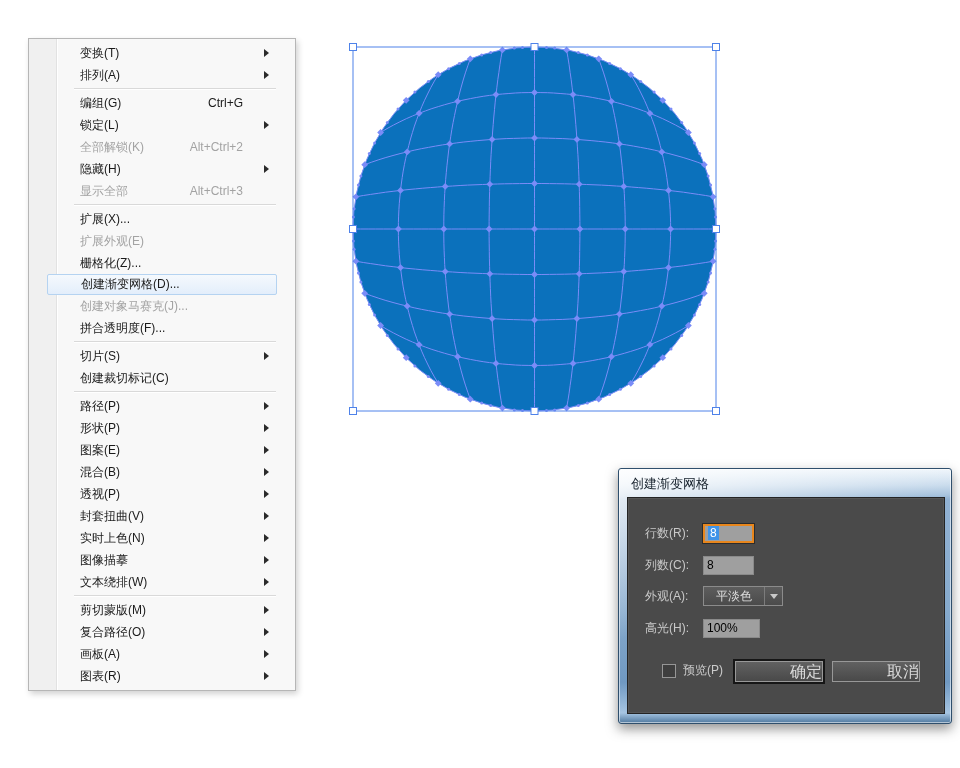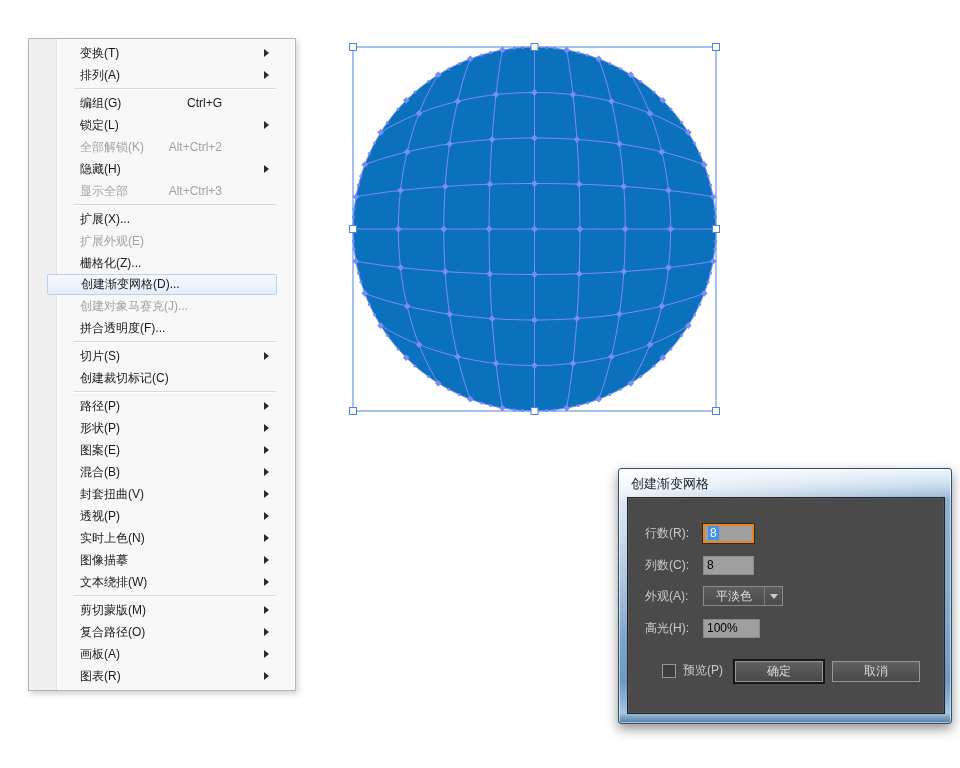--- a/index.html
+++ b/index.html
@@ -21,21 +21,21 @@
   .menu-item{
     position:relative;height:22px;line-height:22px;font-size:12px;color:#1a1a1a;
     padding-left:35px;box-sizing:border-box;white-space:nowrap;
   }
   .menu-item.disabled{color:#a3a3a3;}
   .menu-item.highlighted{
     margin:0 2px;height:21px;line-height:19px;padding-left:33px;
     background:linear-gradient(180deg,#f5f9fd,#e3eefb);
     border:1px solid #b5d3f1;border-radius:2px;
   }
-  .mi-shortcut{position:absolute;right:57px;}
+  .mi-shortcut{position:absolute;right:36px;}
   .mi-arrow{
     position:absolute;right:10px;top:7px;width:0;height:0;
     border-top:4px solid transparent;border-bottom:4px solid transparent;
     border-left:5px solid #2b2b2b;
   }
   .menu-sep{height:1px;background:#d9d9d9;border-bottom:1px solid #ffffff;margin:2px 3px 2px 29px;}
   
   .dialog{
     position:absolute;left:618px;top:468px;width:334px;height:256px;box-sizing:border-box;
     border:1px solid #2f4f6d;border-radius:3px;
@@ -64,21 +64,21 @@
     background:linear-gradient(#5d5d5d,#4b4b4b);border:1px solid #8b8b8b;
   }
   .dd-text{flex:1;text-align:center;color:#dedede;line-height:18px;}
   .dd-btn{width:17px;display:flex;align-items:center;justify-content:center;border-left:1px solid #7c7c7c;}
   .dd-caret{width:0;height:0;border-left:4px solid transparent;border-right:4px solid transparent;border-top:5px solid #c9c9c9;}
   .preview-row{position:absolute;left:22px;top:164px;display:flex;align-items:center;gap:7px;padding-left:12px;}
   .cb{width:12px;height:12px;background:#3e3e3e;border:1px solid #969696;box-sizing:content-box;}
   .btn{
     position:absolute;width:88px;height:21px;box-sizing:border-box;
     background:linear-gradient(#616161,#494949);border:1px solid #989898;
-    color:#d9d9d9;font-size:12px;text-align:center;line-height:19px;cursor:default;
+    color:#d9d9d9;font-size:16px;text-align:right;line-height:19px;cursor:default;
   }
   .btn-ok{left:107px;top:163px;box-shadow:0 0 0 2px #161616;}
   .btn-cancel{left:204px;top:163px;}
 </style>
 </head>
 <body>
 
 <svg id="artwork" width="960" height="768" viewBox="0 0 960 768">
     <ellipse cx="534.5" cy="229" rx="181.5" ry="182" fill="#0B71BC"></ellipse>
     <ellipse cx="534.5" cy="229" rx="181.5" ry="182" fill="none" stroke="#7A8CF8" stroke-width="1"></ellipse>
@@ -269,22 +269,22 @@
     <div class="menu-item disabled"><span class="mi-label">创建对象马赛克(J)...</span></div>
     <div class="menu-item"><span class="mi-label">拼合透明度(F)...</span></div>
     <div class="menu-sep"></div>
     <div class="menu-item"><span class="mi-label">切片(S)</span><span class="mi-arrow"></span></div>
     <div class="menu-item"><span class="mi-label">创建裁切标记(C)</span></div>
     <div class="menu-sep"></div>
     <div class="menu-item"><span class="mi-label">路径(P)</span><span class="mi-arrow"></span></div>
     <div class="menu-item"><span class="mi-label">形状(P)</span><span class="mi-arrow"></span></div>
     <div class="menu-item"><span class="mi-label">图案(E)</span><span class="mi-arrow"></span></div>
     <div class="menu-item"><span class="mi-label">混合(B)</span><span class="mi-arrow"></span></div>
+    <div class="menu-item"><span class="mi-label">透视(P)</span><span class="mi-arrow"></span></div>
     <div class="menu-item"><span class="mi-label">封套扭曲(V)</span><span class="mi-arrow"></span></div>
-    <div class="menu-item"><span class="mi-label">透视(P)</span><span class="mi-arrow"></span></div>
     <div class="menu-item"><span class="mi-label">实时上色(N)</span><span class="mi-arrow"></span></div>
     <div class="menu-item"><span class="mi-label">图像描摹</span><span class="mi-arrow"></span></div>
     <div class="menu-item"><span class="mi-label">文本绕排(W)</span><span class="mi-arrow"></span></div>
     <div class="menu-sep"></div>
     <div class="menu-item"><span class="mi-label">剪切蒙版(M)</span><span class="mi-arrow"></span></div>
     <div class="menu-item"><span class="mi-label">复合路径(O)</span><span class="mi-arrow"></span></div>
     <div class="menu-item"><span class="mi-label">画板(A)</span><span class="mi-arrow"></span></div>
     <div class="menu-item"><span class="mi-label">图表(R)</span><span class="mi-arrow"></span></div>
   </div>
 

